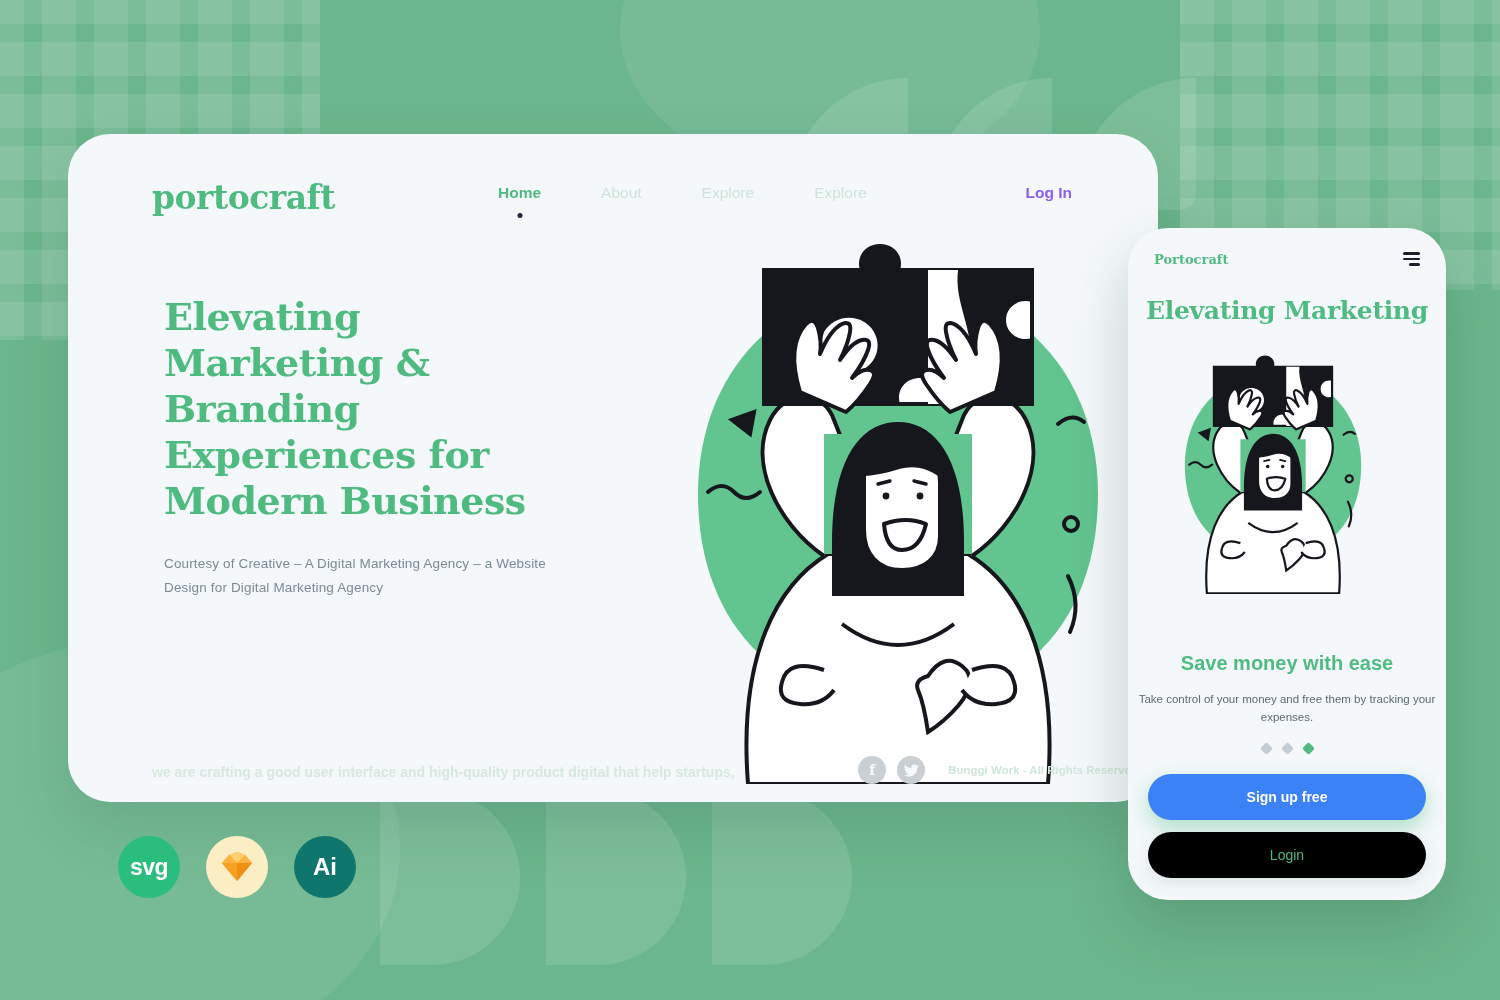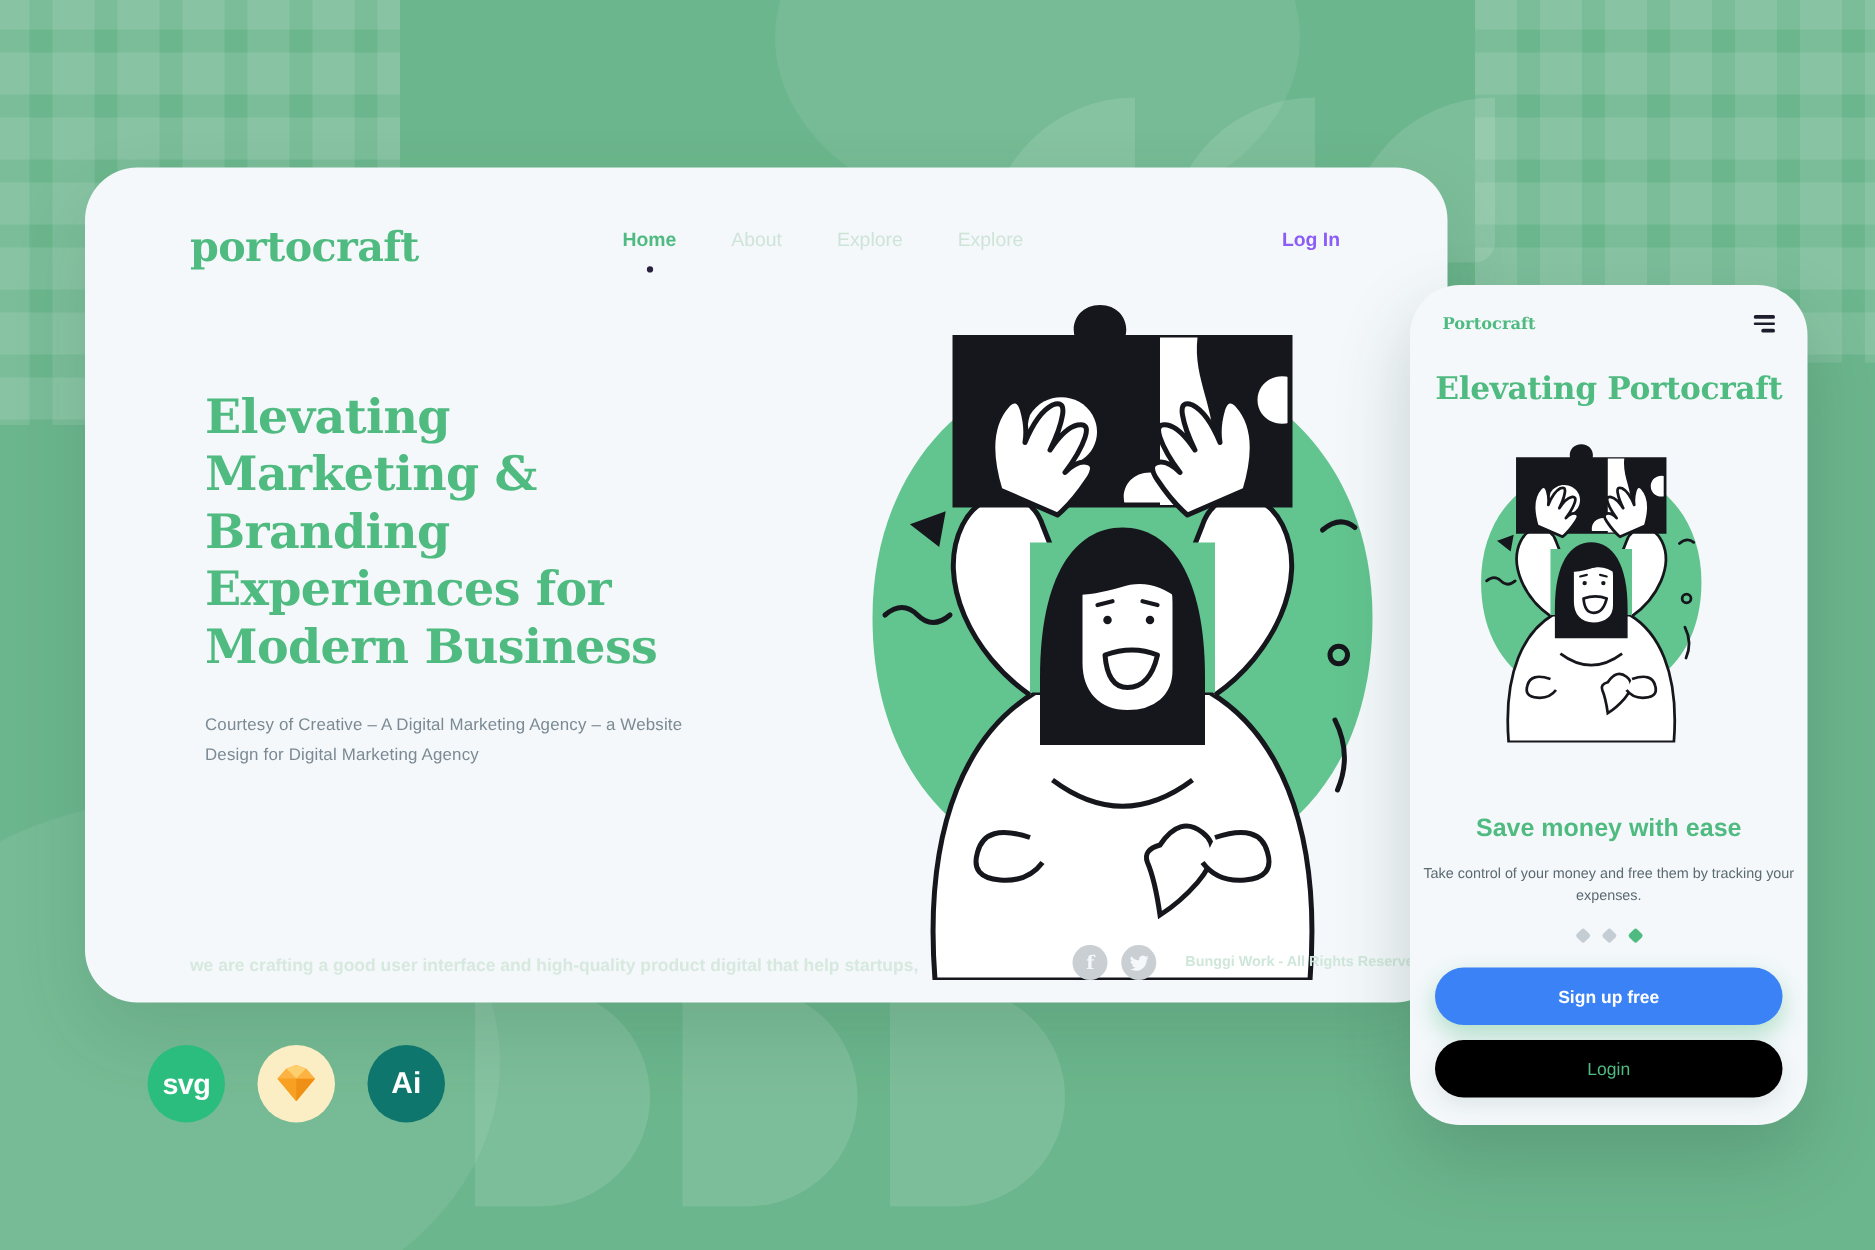--- a/index.html
+++ b/index.html
@@ -74,21 +74,21 @@
   .logo {
     position: absolute; left: 84px; top: 44px;
     font-family: "DejaVu Serif", serif;
     font-weight: bold;
     font-size: 33px;
     color: #4fbb81;
     letter-spacing: -0.5px;
   }
   .nav-links {
     position: absolute; left: 430px; top: 50px;
-    display: flex; gap: 44px; align-items: flex-start;
+    display: flex; gap: 60px; align-items: flex-start;
   }
   .nav-item {
     font-size: 15.5px;
     color: #cfe4d8;
     position: relative;
     padding-bottom: 2px;
     cursor: pointer;
   }
   .nav-item.active { color: #4fbb81; font-weight: bold; }
   .nav-dot {
@@ -98,21 +98,21 @@
     width: 5px; height: 5px;
     border-radius: 50%;
     background: #2a2140;
   }
   .login-link {
     position: absolute; right: 86px; top: 50px;
     font-size: 15.5px; font-weight: bold; color: #8b5cf6;
     cursor: pointer;
   }
 
-  .d-hero-text { position: absolute; left: 96px; top: 160px; width: 400px; margin-top: 16px; }
+  .d-hero-text { position: absolute; left: 96px; top: 160px; width: 400px; }
   .d-headline {
     font-family: "DejaVu Serif", serif;
     font-weight: bold;
     font-size: 38px;
     line-height: 46px;
     color: #4fbb81;
     letter-spacing: -0.5px;
   }
   .d-sub {
     margin-top: 28px;
@@ -356,21 +356,21 @@
 
   <div class="m-nav">
     <div class="m-logo">Portocraft</div>
     <div class="hamburger">
       <i></i>
       <i></i>
       <i></i>
     </div>
   </div>
 
-  <div class="m-headline">Elevating Portocraft</div>
+  <div class="m-headline">Elevating Marketing</div>
 
   <div class="m-illus">
     <svg viewBox="0 0 540 560" width="238" height="248">
       <path d="M270 62 C390 62 470 150 470 270 C470 400 390 480 270 480 C150 480 70 400 70 270 C70 150 150 62 270 62 Z" fill="#62c48f"></path>
       <g stroke="#16161d" stroke-width="5" fill="none" stroke-linecap="round">
         <path d="M104 196 l22 -8 l-4 22 z" fill="#16161d"></path>
         <path d="M80 268 q14 -12 26 0 q12 12 26 0"></path>
         <path d="M430 200 q14 -12 26 -2"></path>
         <circle cx="443" cy="300" r="8"></circle>
         <path d="M440 352 q14 28 2 56"></path>

